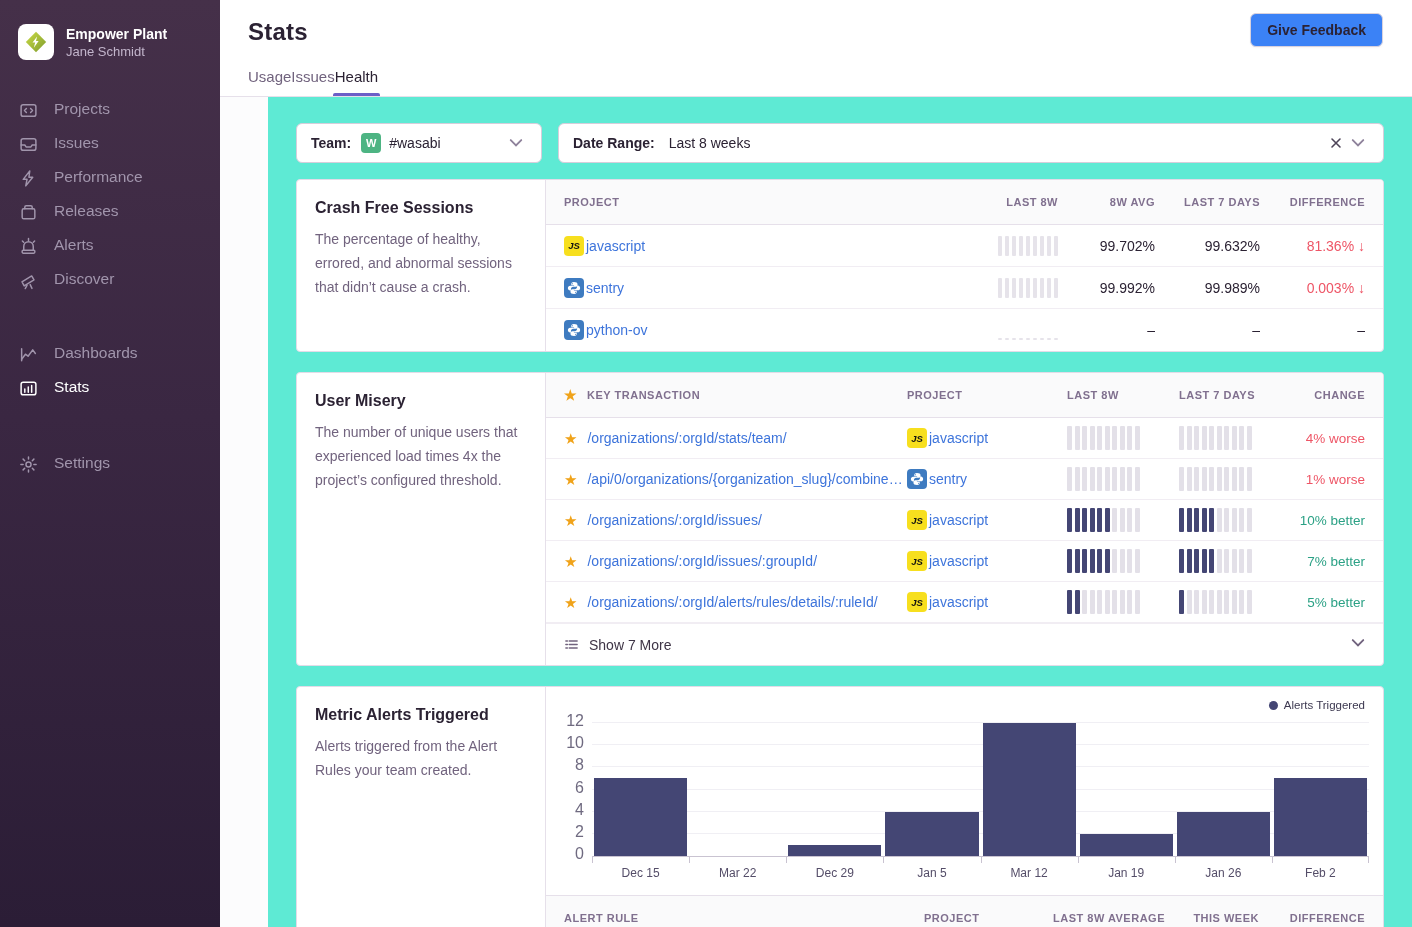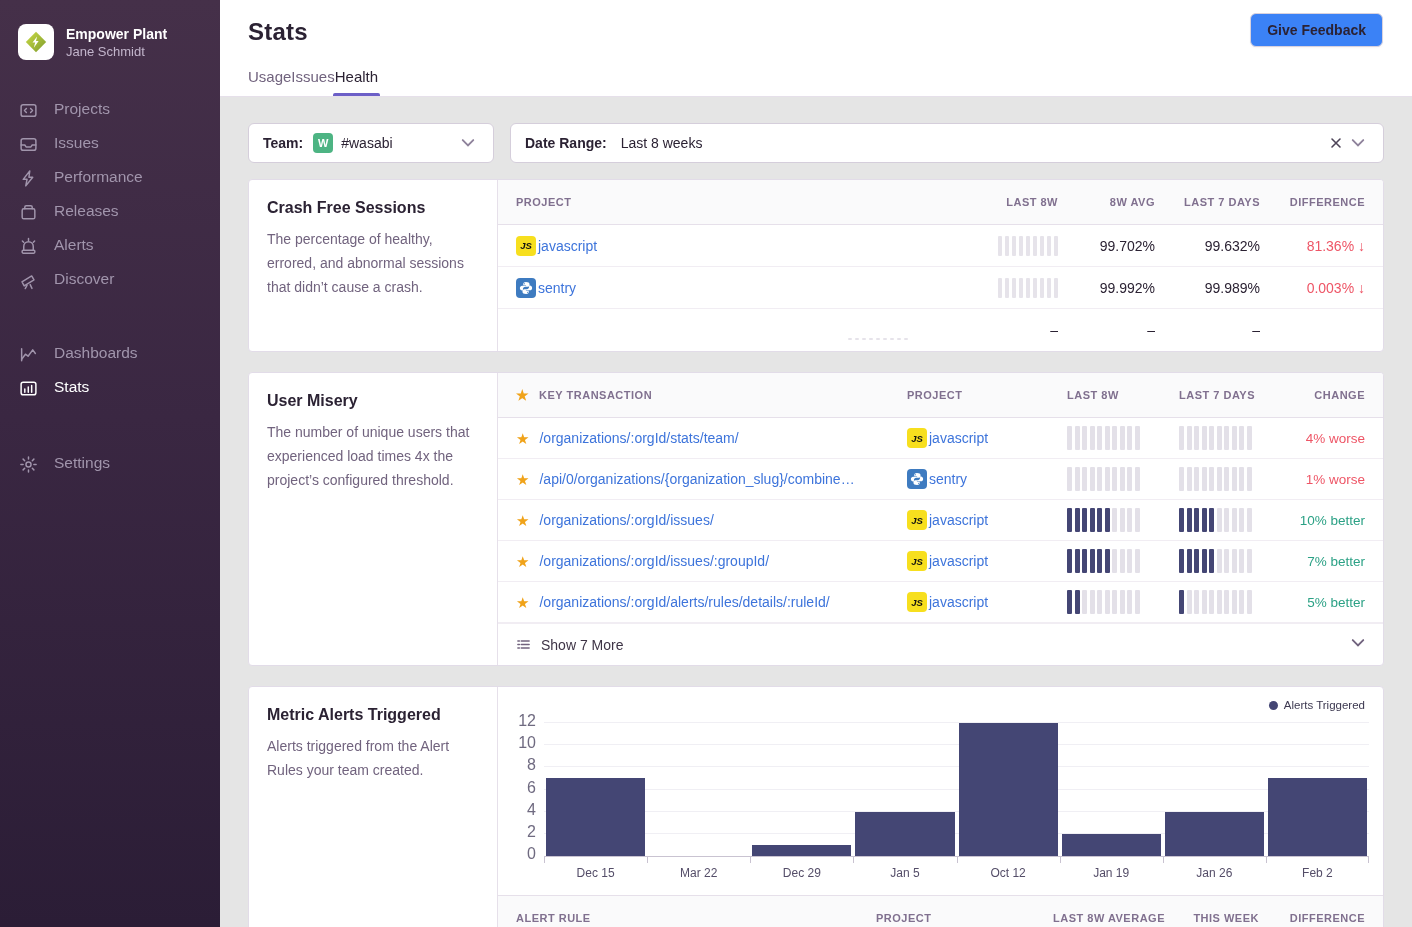--- a/index.html
+++ b/index.html
@@ -24,21 +24,21 @@
   .main { flex:1; display:flex; flex-direction:column; min-width:0; }
   .page-head { background:#fff; padding:18px 28px 0 28px; position:relative; }
   .page-title { font-size:24px; font-weight:700; color:#2B2233; letter-spacing:.2px; }
   .feedback-btn { position:absolute; top:13px; right:29px; background:#3b82f6; border:1px solid #D8D2DE; border-radius:6px; padding:8px 16px; font-size:14px; font-weight:700; color:#2B2233; cursor:pointer; box-shadow:0 1px 2px rgba(43,34,51,.04); font-family:inherit;margin-left:24px; }
   .tabs { display:flex; margin-top:22px; }
   .tab { font-size:15px; color:#71637E; padding-bottom:11px; cursor:pointer; position:relative; }
   .tab.active { color:#2B2233; }
   .tab.active::after { content:""; position:absolute; left:-2px; right:-2px; bottom:0; height:3px; background:#6C5FC7; border-radius:2px 2px 0 0; }
   .head-border { border-bottom:1px solid #E6E0EA; }
 
-  .content { flex:1; padding:26px 28px 0 28px; background:#e5e5e5; overflow:hidden; }
+  .content { flex:1; padding:26px 28px 0 28px; background:#5eead4; overflow:hidden;margin-left:48px; }
 
   
   .filter-bar { display:flex; gap:16px; }
   .control { background:#fff; border:1px solid #D5CEDB; border-radius:6px; height:40px; display:flex; align-items:center; padding:0 14px; cursor:pointer; }
   .team-control { width:246px; }
   .date-control { flex:1; }
   .ctl-label { font-weight:700; font-size:14px; color:#2B2233; }
   .team-avatar { width:20px; height:20px; border-radius:4px; background:#4DB483; color:#fff; font-size:11px; font-weight:700; display:flex; align-items:center; justify-content:center; margin-left:10px; }
   .team-value { font-size:14px; margin-left:8px; color:#2B2233; }
   .date-value { font-size:14px; margin-left:14px; color:#2B2233; }
@@ -323,20 +323,29 @@
                 <i style="height: 100%;"></i>
                 <i style="height: 100%;"></i>
                 <i style="height: 100%;"></i>
               </span>
             </div>
           <div class="right num">99.992%</div>
           <div class="right num">99.989%</div>
           <div class="right diff red">0.003% ↓</div>
         </div>
         <div class="trow grid-crash">
+          <div class="proj-cell">
+            <span class="platform python">
+                <svg viewBox="0 0 16 16">
+                  <path d="M7.9 1.2c-1.9 0-3 .9-3 2.3v1.3h3.2v.6H3.5C2.1 5.4 1 6.5 1 8.1s1.1 2.8 2.5 2.8h1V9.2c0-1.4 1.2-2.5 2.6-2.5h2.8c1.2 0 2.1-1 2.1-2.2V3.5c0-1.4-1.3-2.3-4.1-2.3zM6.3 2.5a.65.65 0 1 1 0 1.3.65.65 0 0 1 0-1.3z"></path>
+                  <path d="M8.1 14.8c1.9 0 3-.9 3-2.3v-1.3H7.9v-.6h4.6c1.4 0 2.5-1.1 2.5-2.7s-1.1-2.8-2.5-2.8h-1v1.7c0 1.4-1.2 2.5-2.6 2.5H6.1c-1.2 0-2.1 1-2.1 2.2v1c0 1.4 1.3 2.3 4.1 2.3zm1.6-1.3a.65.65 0 1 1 0-1.3.65.65 0 0 1 0 1.3z"></path>
+                </svg>
+              </span>
+            <a class="cell-link">python-ov</a>
+          </div>
           <div class="right">
               <span class="spark">
                 <i style="height: 10%;"></i>
                 <i style="height: 10%;"></i>
                 <i style="height: 10%;"></i>
                 <i style="height: 10%;"></i>
                 <i style="height: 10%;"></i>
                 <i style="height: 10%;"></i>
                 <i style="height: 10%;"></i>
                 <i style="height: 10%;"></i>
@@ -625,21 +634,21 @@
               <div class="xtick" style="left: 50%;"></div>
               <div class="xtick" style="left: 62.5%;"></div>
               <div class="xtick" style="left: 75%;"></div>
               <div class="xtick" style="left: 87.5%;"></div>
               <div class="xtick" style="left: calc(100% - 1px);"></div>
               <div class="xlabels">
                 <div class="xlab">Dec 15</div>
                 <div class="xlab">Mar 22</div>
                 <div class="xlab">Dec 29</div>
                 <div class="xlab">Jan 5</div>
-                <div class="xlab">Oct 12</div>
+                <div class="xlab">Mar 12</div>
                 <div class="xlab">Jan 19</div>
                 <div class="xlab">Jan 26</div>
                 <div class="xlab">Feb 2</div>
               </div>
             </div>
         </div>
         <div class="thead grid-alerts mtable-head" style="border-top:1px solid #E6E0EA;">
           <div>Alert Rule</div>
           <div>Project</div>
           <div class="right">Last 8w Average</div>

